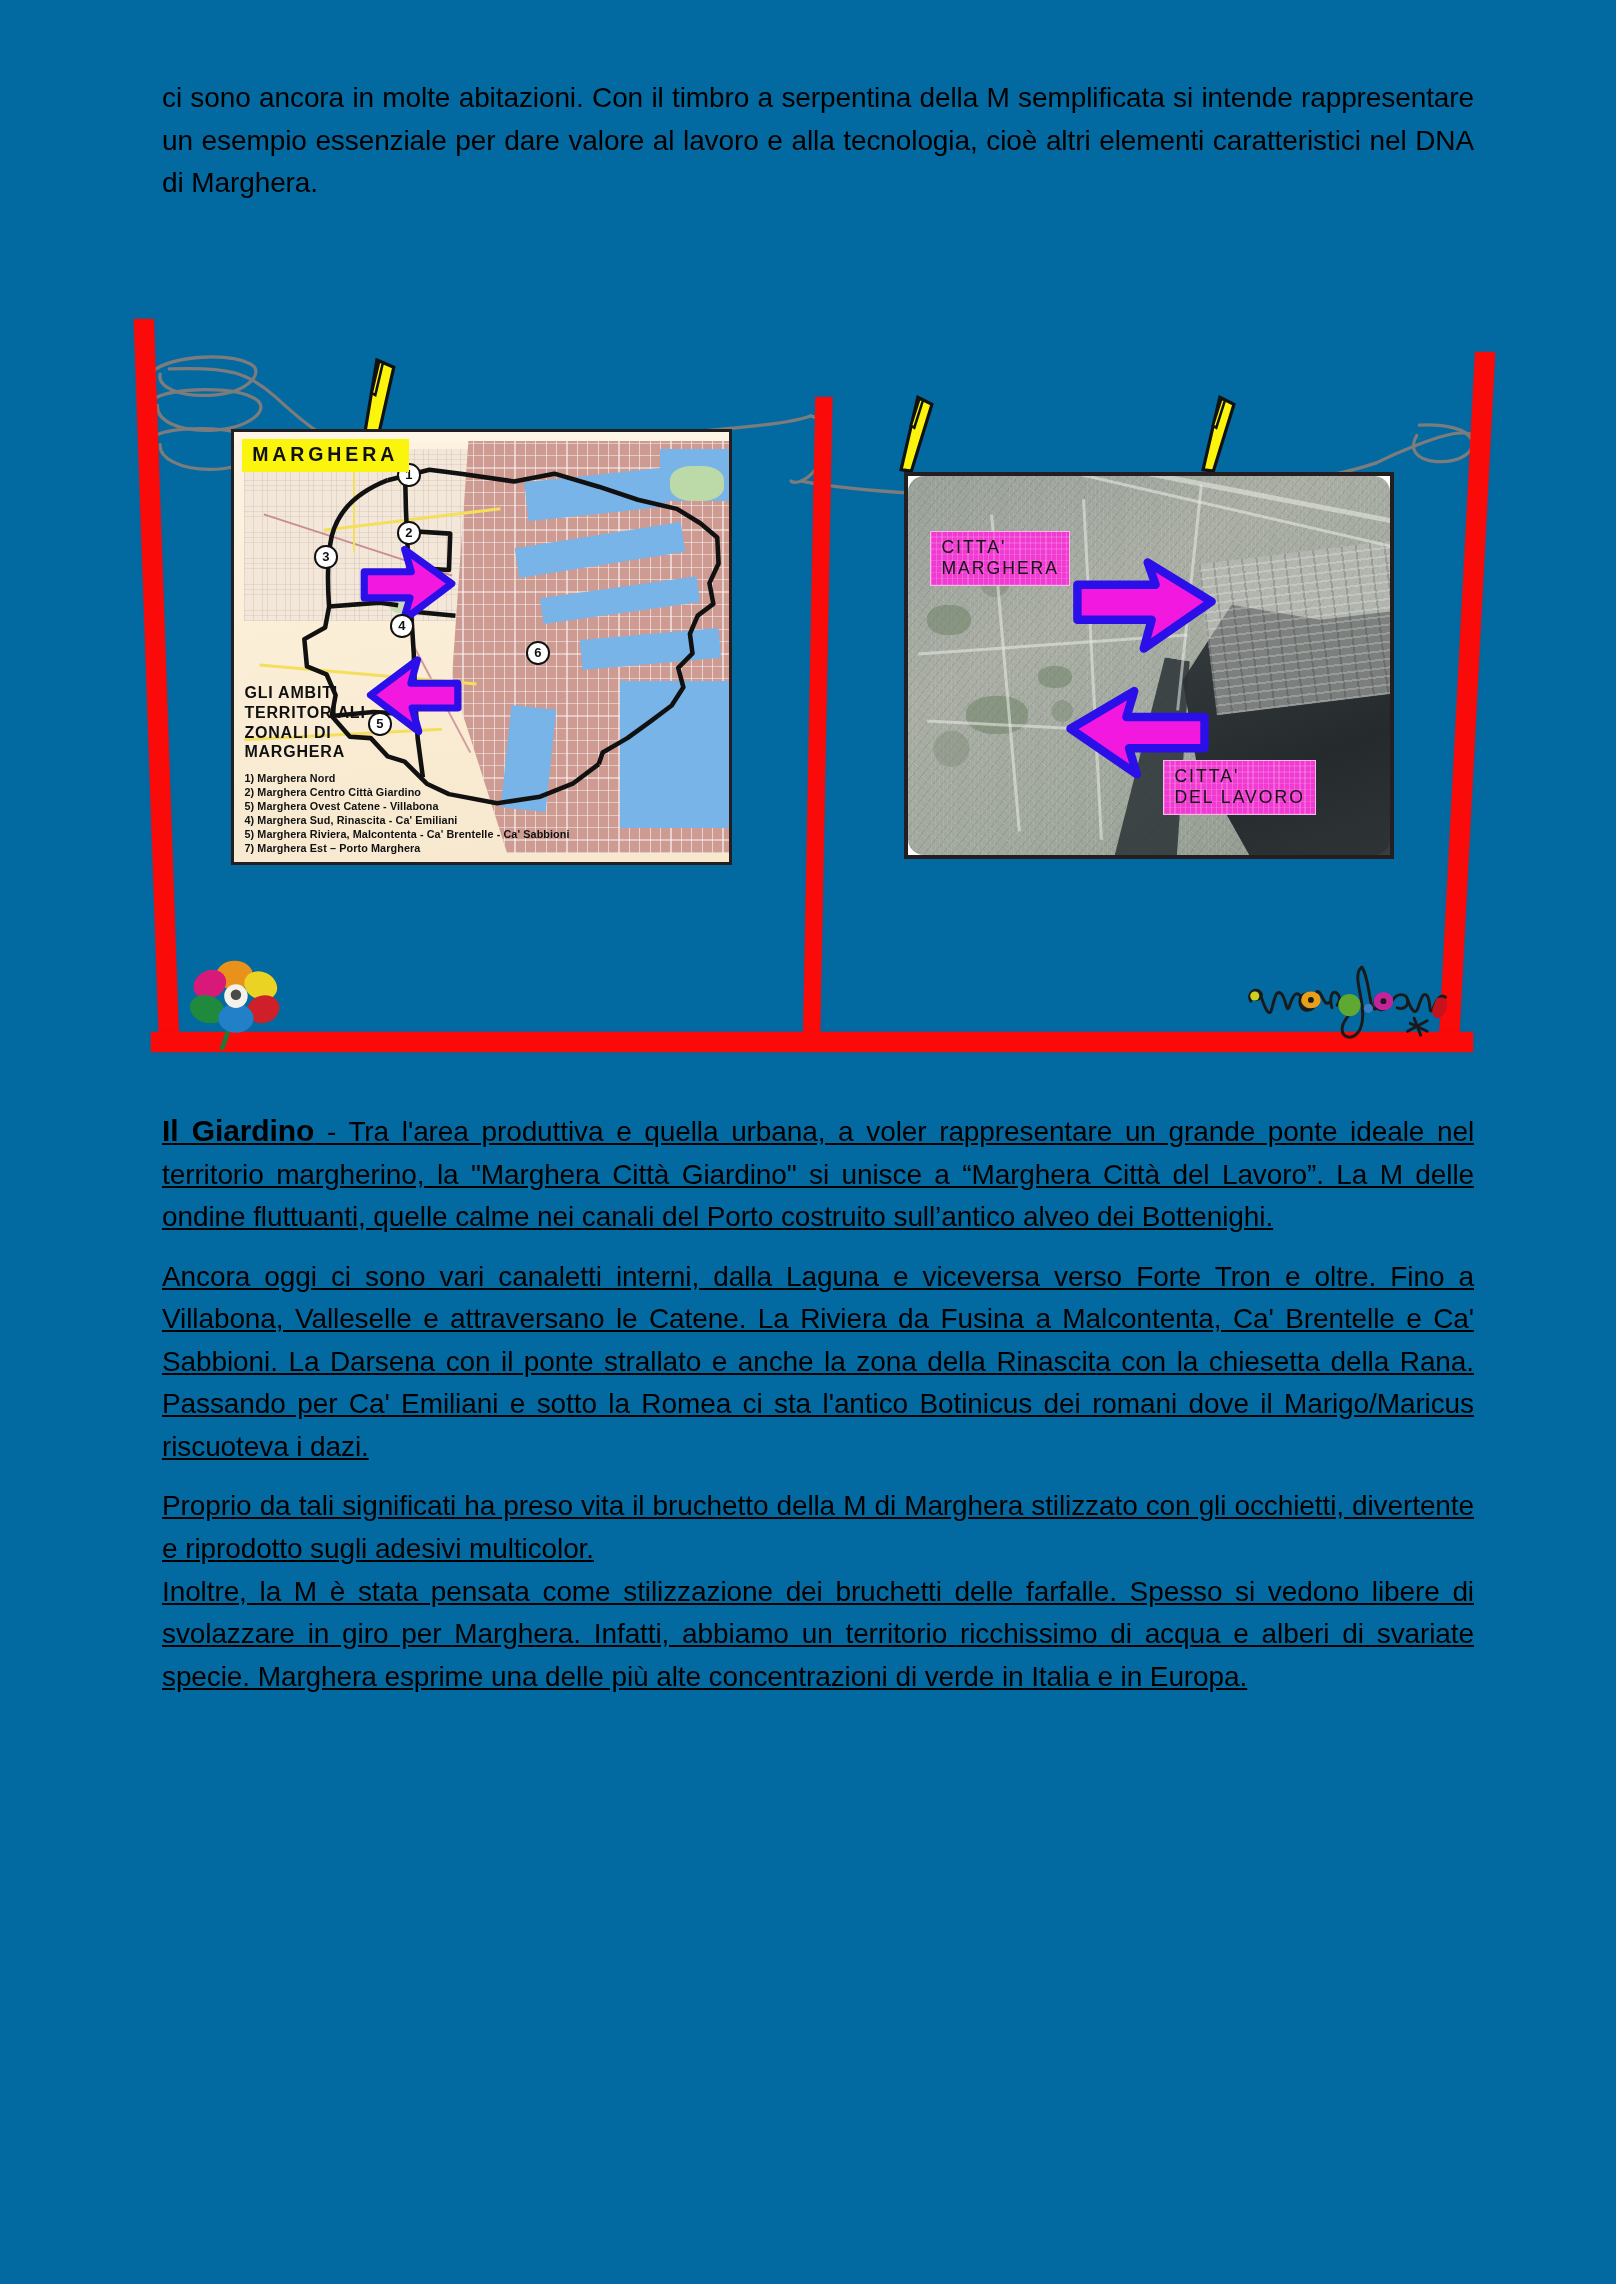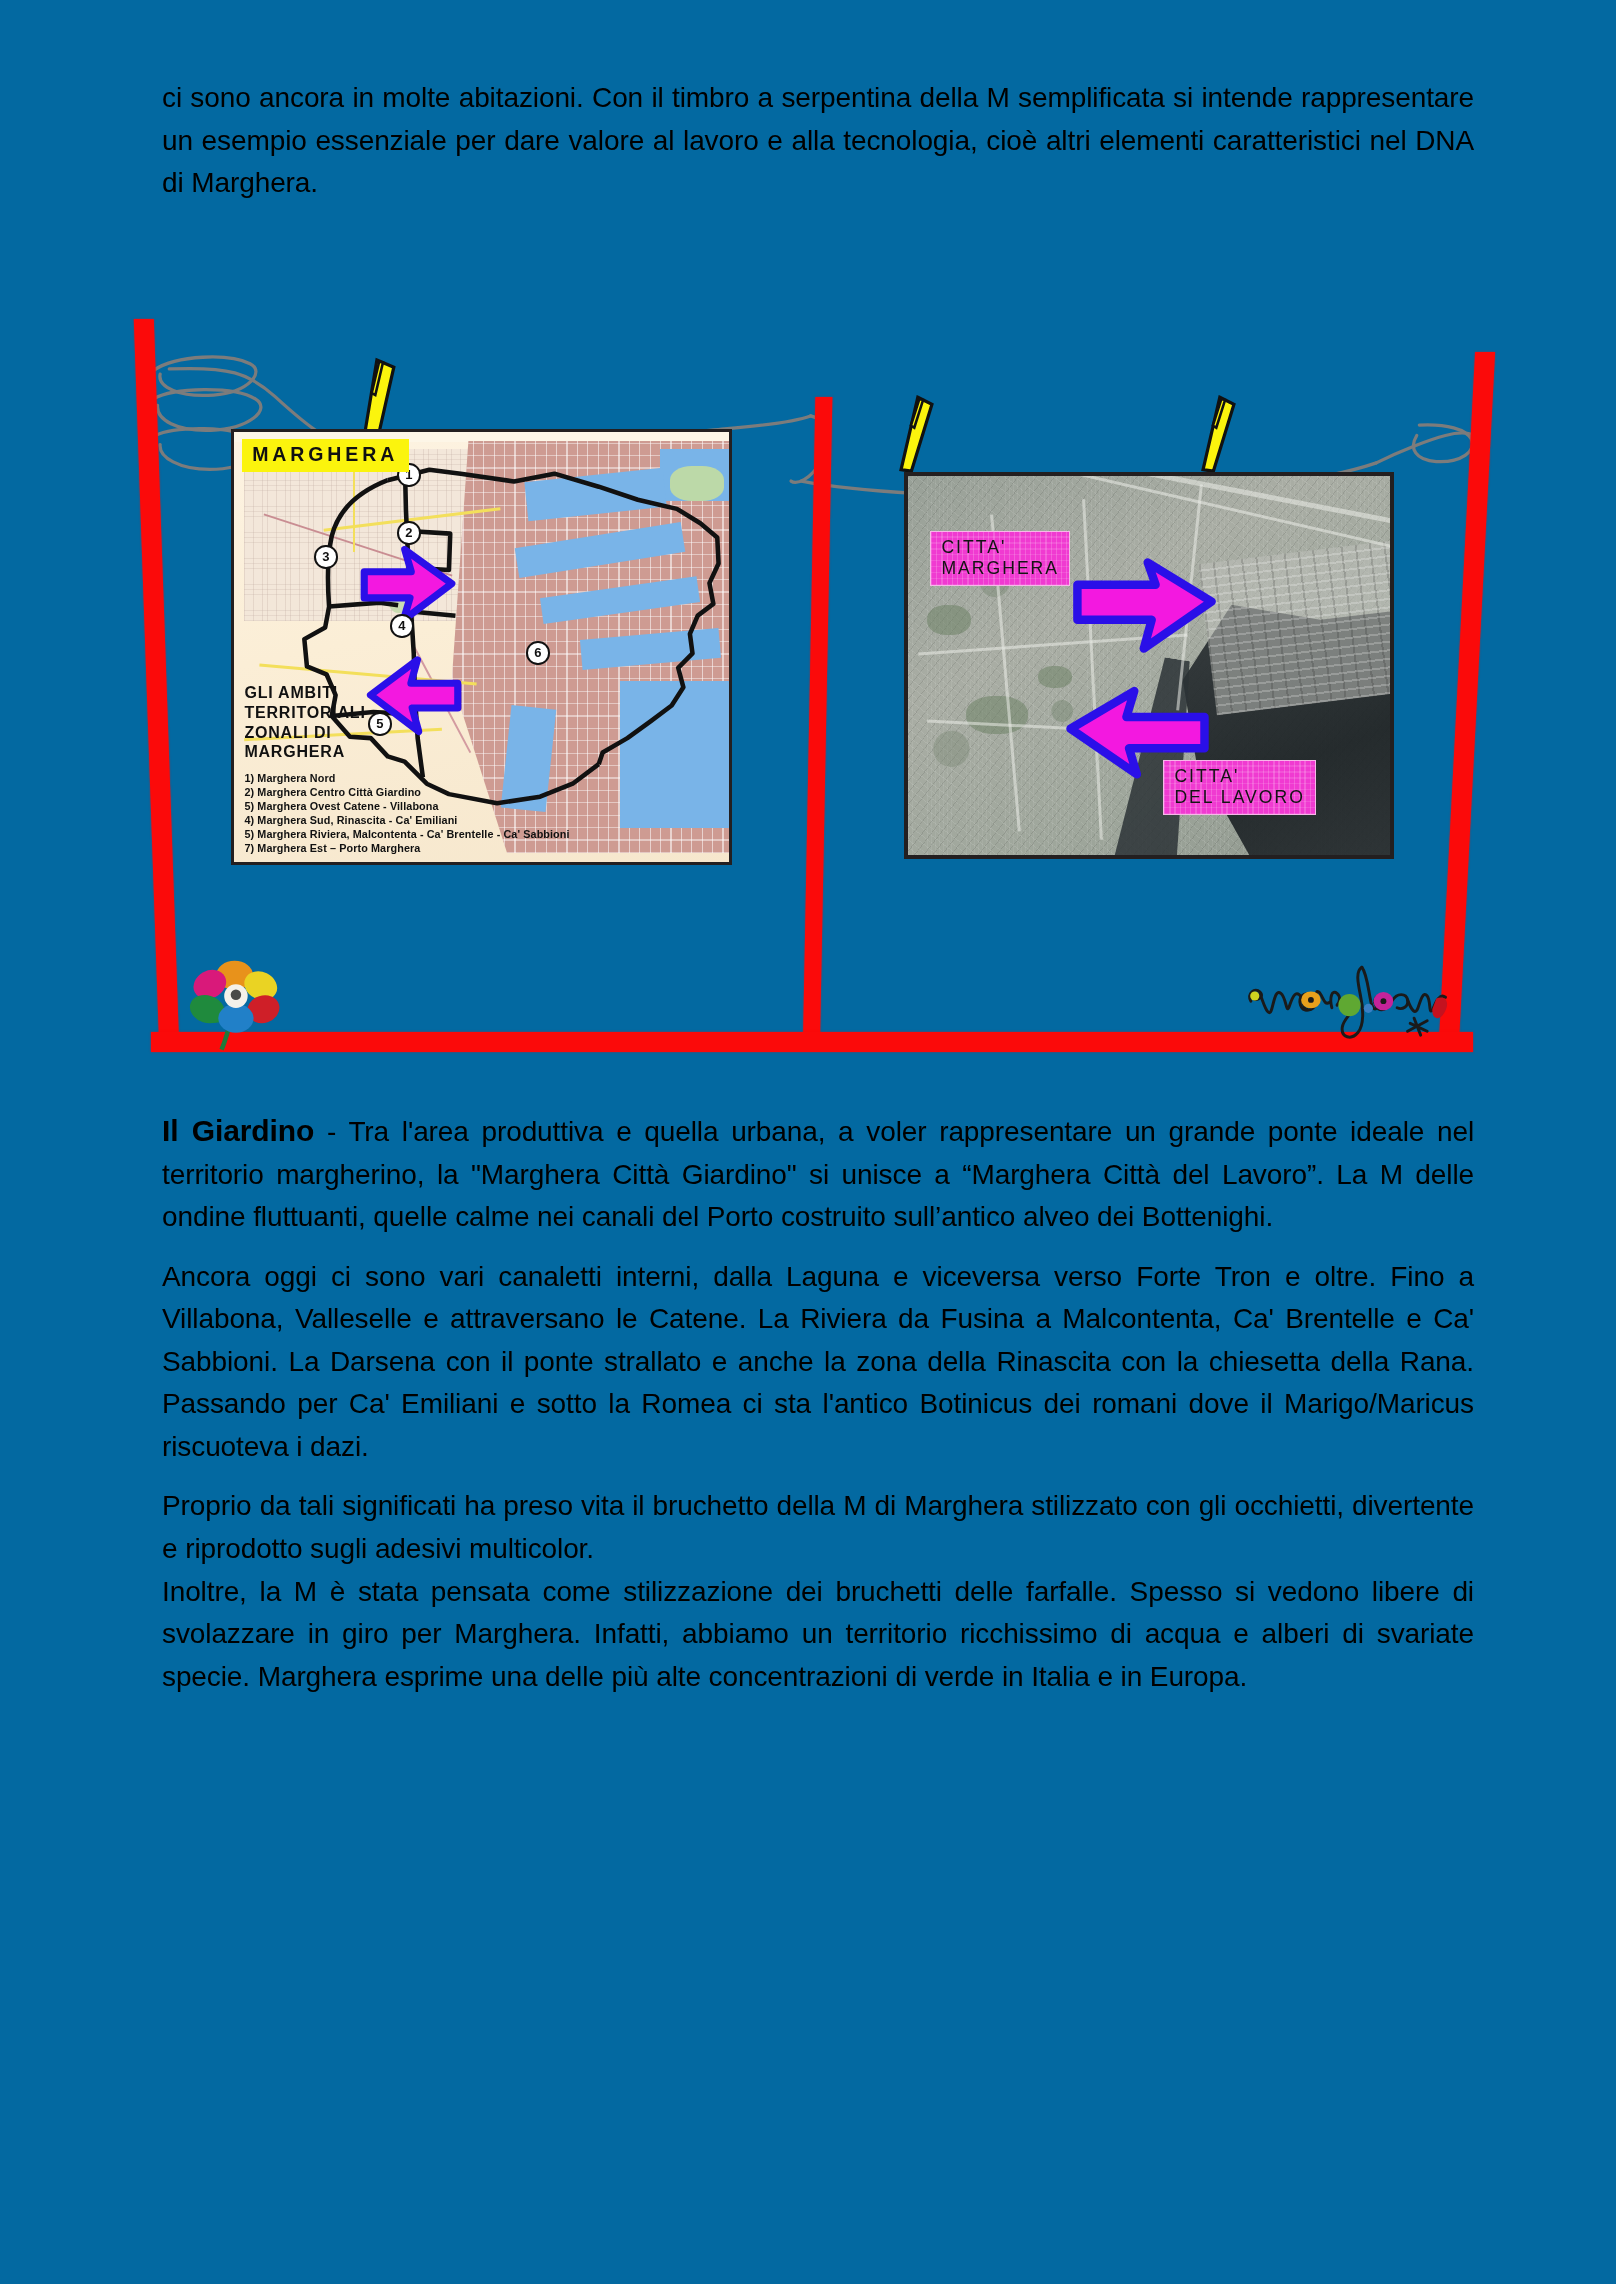--- a/index.html
+++ b/index.html
@@ -144,20 +144,21 @@
   
   .sat { position:absolute; inset:0;
     background:
       radial-gradient(circle at 18% 28%, rgba(120,135,115,.45) 0 3%, transparent 3.2%),
       radial-gradient(circle at 32% 62%, rgba(110,128,105,.40) 0 2.6%, transparent 2.8%),
       radial-gradient(circle at 9% 72%, rgba(118,132,112,.38) 0 3.4%, transparent 3.6%),
       repeating-linear-gradient(37deg, rgba(255,255,255,.10) 0 0.7px, transparent 0.7px 5.9px),
       repeating-linear-gradient(-52deg, rgba(0,0,0,.10) 0 0.7px, transparent 0.7px 7.2px),
       repeating-linear-gradient(90deg, rgba(255,255,255,.07) 0 0.7px, transparent 0.7px 3.9px),
       linear-gradient(150deg,#98a097 0%, #a9ada4 35%, #9ea69b 70%, #8d958c 100%);
+    border-radius: 16px;
   }
   .sat-dark {
     position:absolute; left:57%; top:34%; width:46%; height:66%;
     background:linear-gradient(160deg,#2d3336,#1b2124 60%,#262c2f);
     clip-path:polygon(22% 0, 62% 6%, 100% 2%, 100% 100%, 30% 100%, 6% 62%, 0 30%);
     opacity:.92;
   }
   .sat-chan {
     position:absolute; left:46%; top:48%; width:13%; height:54%;
     background:#2b3336; transform:rotate(9deg); opacity:.85;
@@ -407,21 +408,21 @@
       <circle cx="104" cy="84" r="4.5" fill="#1a1a1a"></circle>
       <ellipse cx="163" cy="92" rx="17" ry="17" fill="#5fa832"></ellipse>
       <ellipse cx="215" cy="86" rx="15" ry="14" fill="#c5239a"></ellipse>
       <circle cx="215" cy="86" r="4.5" fill="#1a1a1a"></circle>
       <circle cx="192" cy="97" r="7" fill="#3a7fc4"></circle>
       <path d="M296 82 C310 76, 318 88, 308 104 C300 118, 288 112, 290 98 Z" fill="#c4121f"></path>
       <circle cx="18" cy="78" r="7" fill="#cfd11f"></circle>
     </svg>
   </div>
 
-  <div class="col" style="top:1108px;">
+  <div class="col" style="top:1108px;text-decoration:underline;">
     <p class="body"><span class="lead">Il Giardino</span><span> - Tra l'area produttiva e quella urbana, a voler rappresentare un grande ponte ideale nel territorio margherino, la "Marghera Città Giardino" si unisce a “Marghera Città del Lavoro”. La M delle ondine fluttuanti, quelle calme nei canali del Porto costruito sull’antico alveo dei Bottenighi.</span></p>
     <p class="body">Ancora oggi ci sono vari canaletti interni, dalla Laguna e viceversa verso Forte Tron e oltre. Fino a Villabona, Valleselle e attraversano le Catene. La Riviera da Fusina a Malcontenta, Ca' Brentelle e Ca' Sabbioni. La Darsena con il ponte strallato e anche la zona della Rinascita con la chiesetta della Rana. Passando per Ca' Emiliani e sotto la Romea ci sta l'antico Botinicus dei romani dove il Marigo/Maricus riscuoteva i dazi.</p>
     <p class="body last">Proprio da tali significati ha preso vita il bruchetto della M di Marghera stilizzato con gli occhietti, divertente e riprodotto sugli adesivi multicolor.</p>
     <p class="body">Inoltre, la M è stata pensata come stilizzazione dei bruchetti delle farfalle. Spesso si vedono libere di svolazzare in giro per Marghera. Infatti, abbiamo un territorio ricchissimo di acqua e alberi di svariate specie. Marghera esprime una delle più alte concentrazioni di verde in Italia e in Europa.</p>
   </div>
 
 </div>
 
 
 </body></html>

